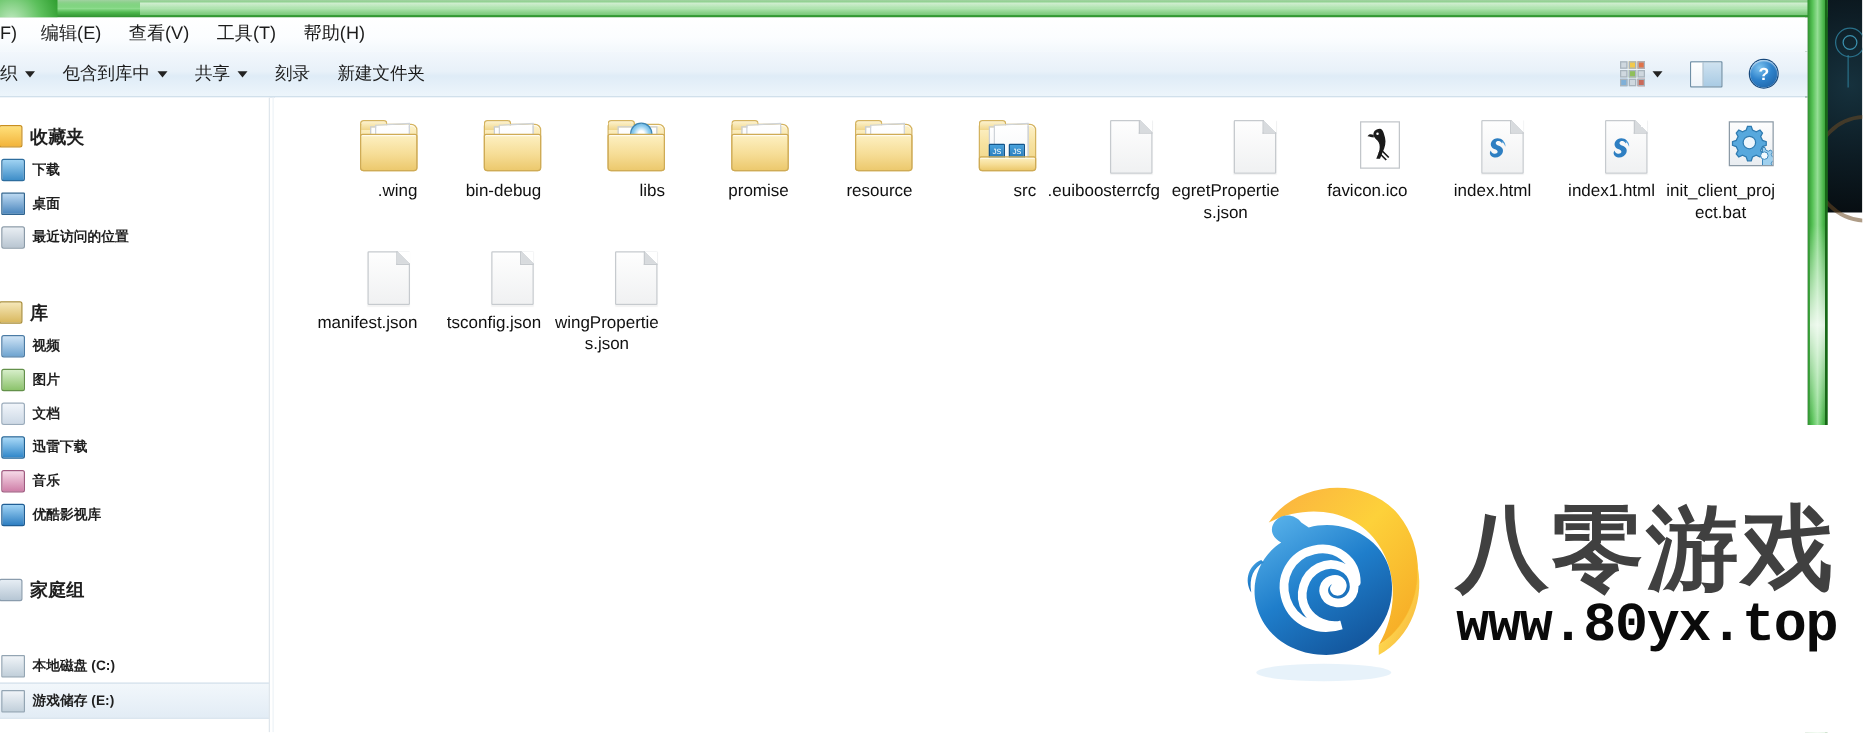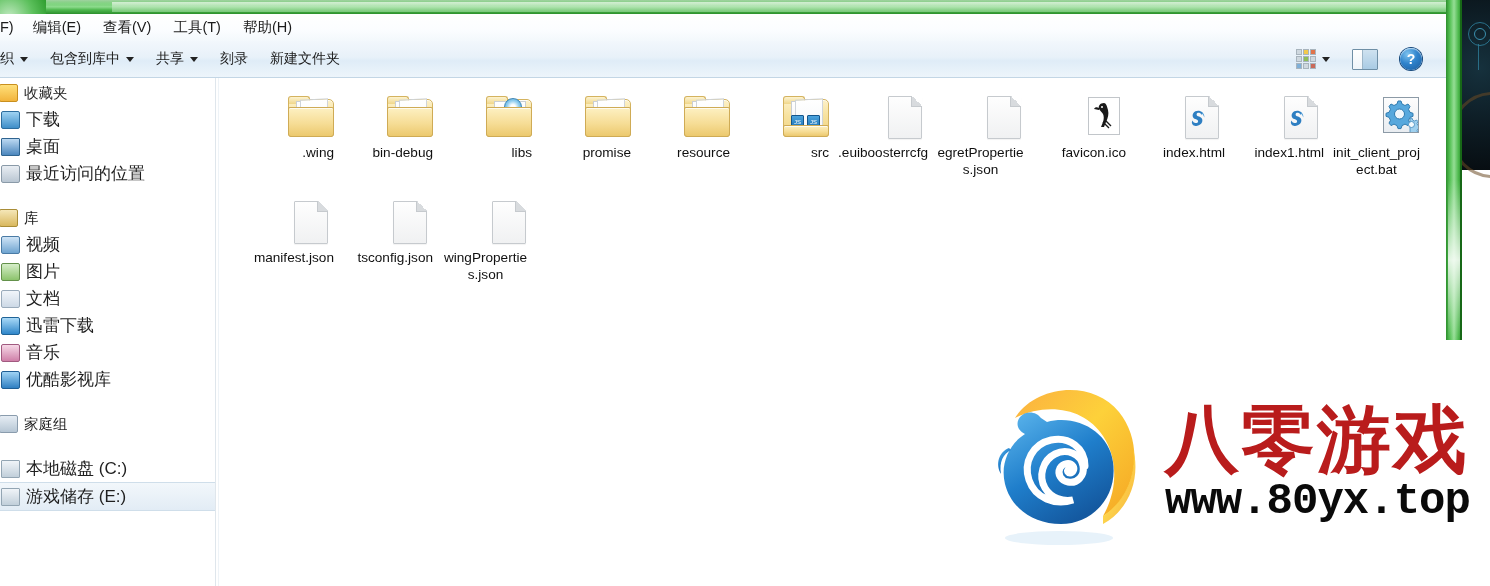--- a/index.html
+++ b/index.html
@@ -73,24 +73,24 @@
   .icon-help{width:22px;height:22px;border-radius:50%;
     background:radial-gradient(circle at 35% 28%,#7ec3ef 0%,#2f83cc 45%,#1b5b9c 100%);
     color:#fff;font-size:14px;font-weight:bold;display:flex;align-items:center;
     justify-content:center;box-shadow:0 0 0 1px #16497d, inset 0 1px 1px rgba(255,255,255,.6);}
 
   
   .navpane{position:absolute;left:0;top:78px;width:216px;height:508px;
     background:#ffffff;overflow:hidden;}
   .nav-sep{position:absolute;left:215px;top:78px;width:1px;height:508px;background:#dfe6ec;}
   .nav-sep2{position:absolute;left:218px;top:78px;width:1px;height:508px;background:#eef3f7;}
-  .nav-group{margin-top:2px;}
+  .nav-group{margin-top:18px;font-weight:bold;}
   .nav-head{display:flex;align-items:center;height:26px;padding-left:8px;
     font-size:14.5px;color:#1f1f1f;}
-  .nav-row{display:flex;align-items:center;height:27px;padding-left:10px;font-size:17px;color:#1f1f1f;}
+  .nav-row{display:flex;align-items:center;height:27px;padding-left:10px;font-size:11px;color:#1f1f1f;}
   .nav-row.sel{background:linear-gradient(180deg,#f2f7fb,#e2ecf5);border-top:1px solid #cfdeea;border-bottom:1px solid #cfdeea;text-align:center;}
   .nav-ico{width:17px;height:16px;margin-right:6px;flex:none;position:relative;margin-left:-9px;}
   .blank-gap{height:16px;}
 
   
   .ic-fav{background:linear-gradient(180deg,#ffe07a,#f2b43c);border:1px solid #c98f1e;border-radius:2px;}
   .ic-dl{background:linear-gradient(180deg,#9fd2f2,#3f8ec8);border:1px solid #2d6d9e;border-radius:2px;}
   .ic-desk{background:linear-gradient(180deg,#bcd9f2,#4b86bd);border:1px solid #2f6490;border-radius:1px;}
   .ic-recent{background:linear-gradient(180deg,#e9eef3,#b9c6d2);border:1px solid #8a9aa8;border-radius:2px;}
   .ic-lib{background:linear-gradient(180deg,#f5e7b8,#d9b85e);border:1px solid #a98d37;border-radius:2px;}
@@ -158,21 +158,21 @@
 
   
   .batico{position:absolute;left:8px;top:2px;width:34px;height:34px;
     background:linear-gradient(180deg,#fdfdfd,#e9edf1);border:1px solid #8c9aa6;}
 
   
   .watermark{position:absolute;left:981px;top:340px;width:509px;height:246px;
     background:#ffffff;display:flex;align-items:center;overflow:hidden;}
   .wm-logo{width:178px;height:178px;position:relative;flex:none;margin-left:4px;}
   .wm-text{display:flex;flex-direction:column;justify-content:center;margin-left:2px;}
-  .wm-cn{font-size:74px;font-weight:bold;color:#b91c1c;letter-spacing:2px;line-height:78px;
+  .wm-cn{font-size:74px;font-weight:bold;color:#404040;letter-spacing:2px;line-height:78px;
     font-family:"DejaVu Sans","Liberation Sans",sans-serif;white-space:nowrap;}
   .wm-url{font-size:44px;font-weight:bold;color:#0a0a0a;line-height:50px;letter-spacing:-1px;
     font-family:Liberation Mono, monospace;white-space:nowrap;margin-top:-2px;}
 </style>
 </head>
 <body>
 
 <div class="screen">
 
   <div class="desktop-bg"></div>

